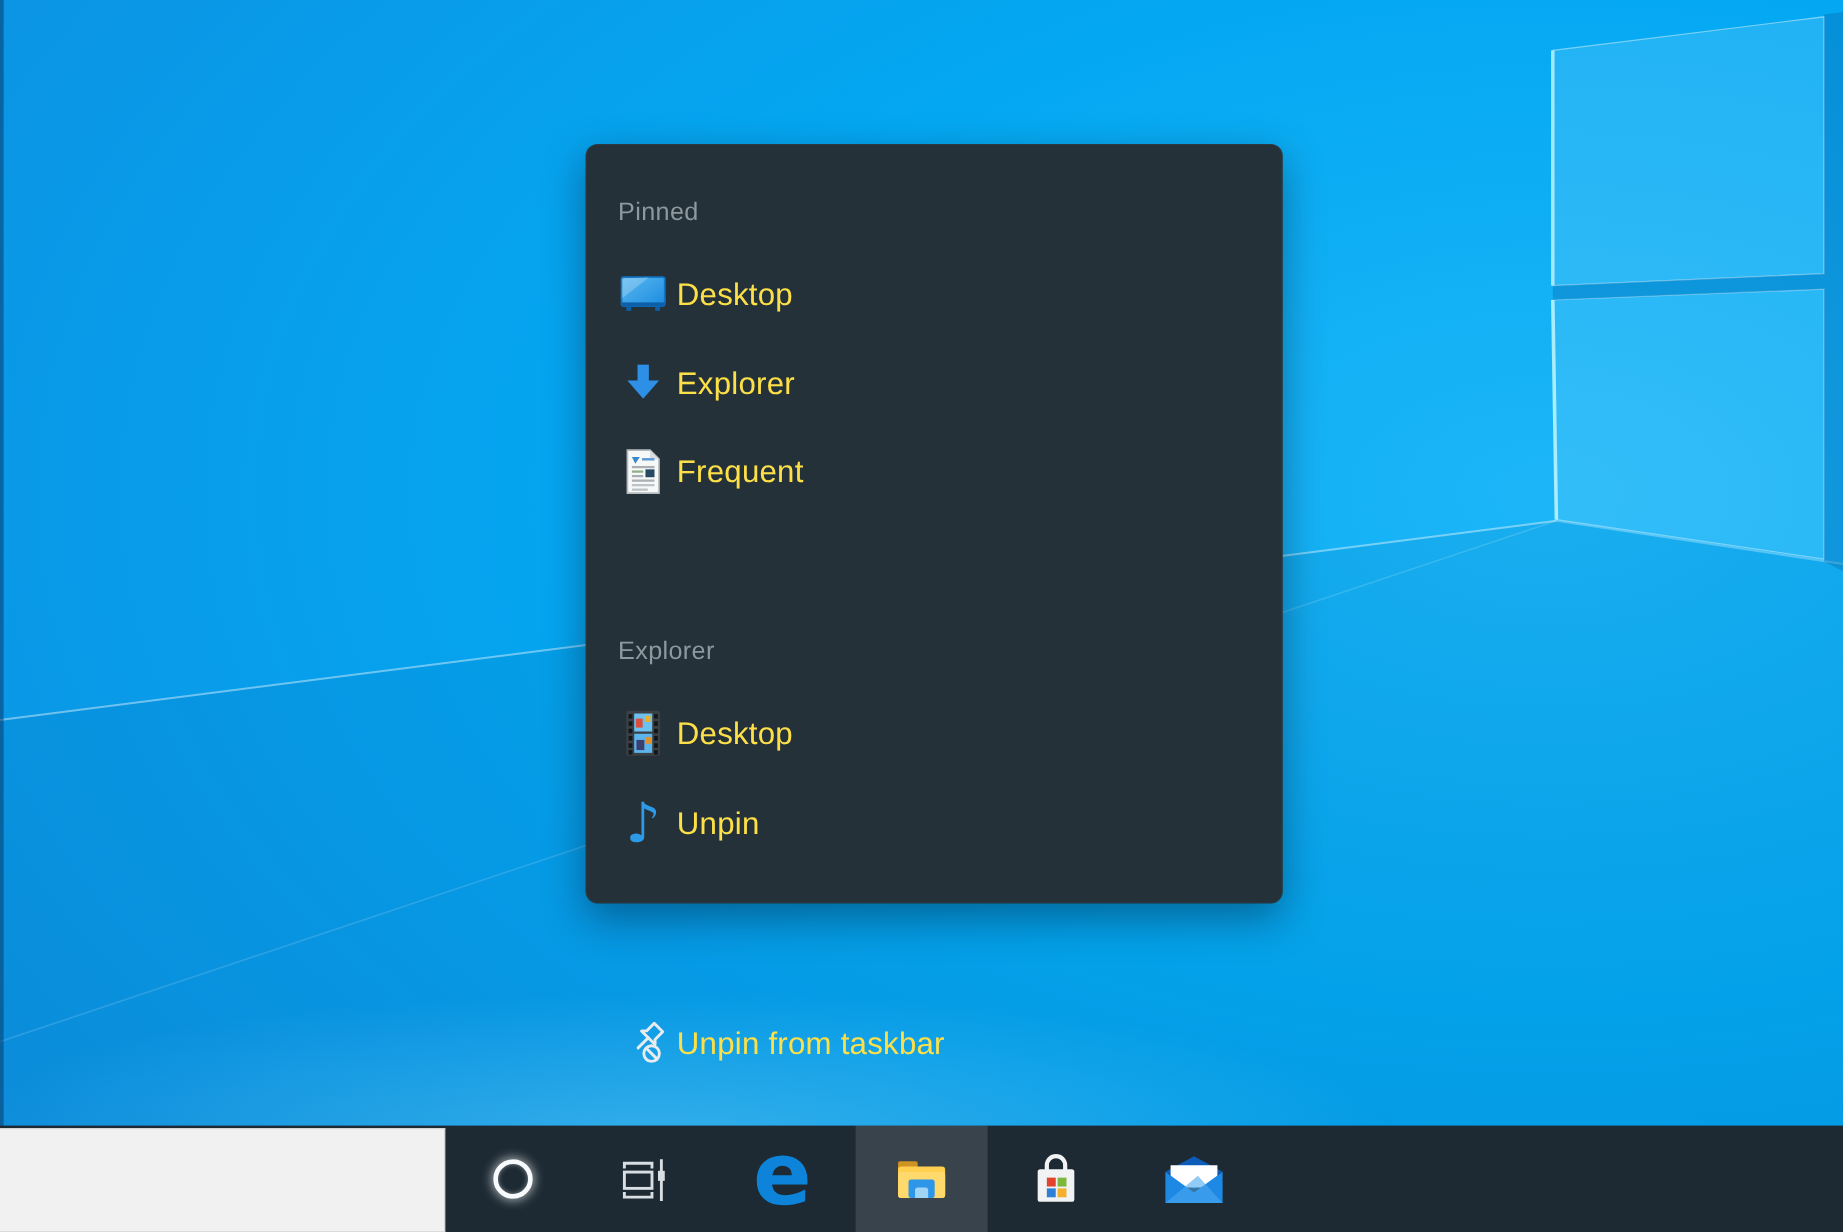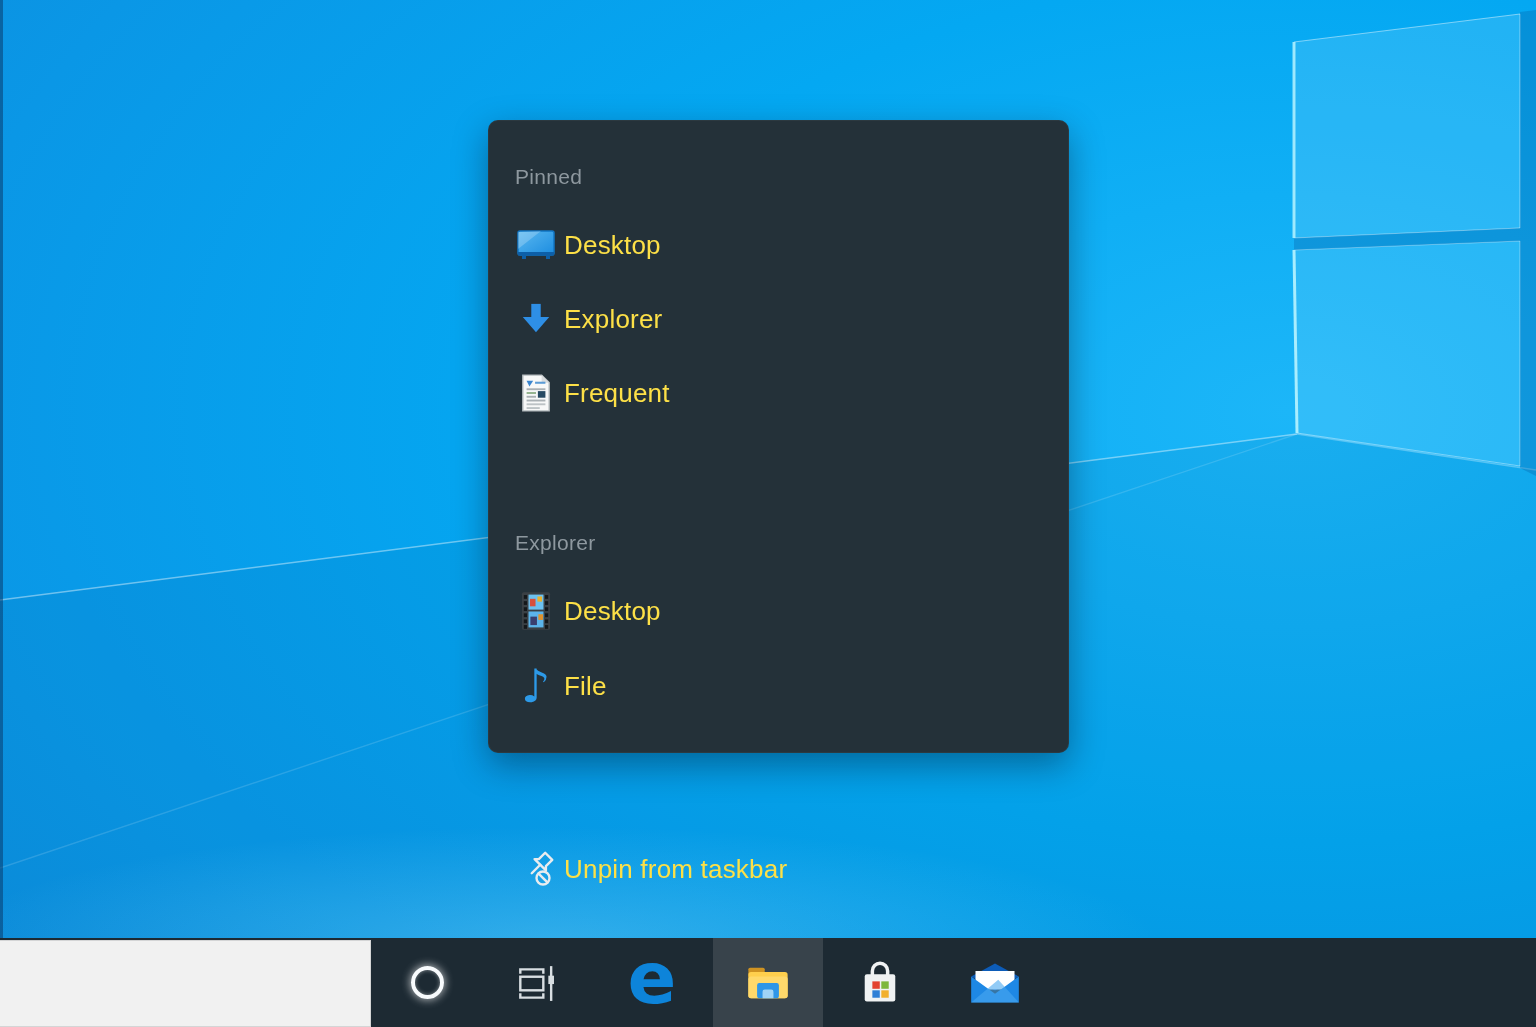--- a/index.html
+++ b/index.html
@@ -149,21 +149,21 @@
           <rect x="18.5" y="24.5" width="5" height="6" fill="#e0922c"></rect>
         </svg>
       </span>
       <span class="jl-label">Desktop</span>
     </div>
 
     <div class="jl-row" style="top:529px">
       <span class="jl-icon">
         <span class="music-glyph">♪</span>
       </span>
-      <span class="jl-label">File</span>
+      <span class="jl-label">Unpin</span>
     </div>
 
 
     <div class="jl-row" style="top:712px">
       <span class="jl-icon">
         <svg width="40" height="40" viewBox="0 0 40 40" fill="none" stroke="#e8ecef" stroke-width="2.4" stroke-linecap="round" stroke-linejoin="round">
           <g transform="rotate(45 20 20)">
             <path d="M15 2 h10 v9 l3 3 h-16 l3 -3 z"></path>
             <path d="M20 14 v12"></path>
           </g>

